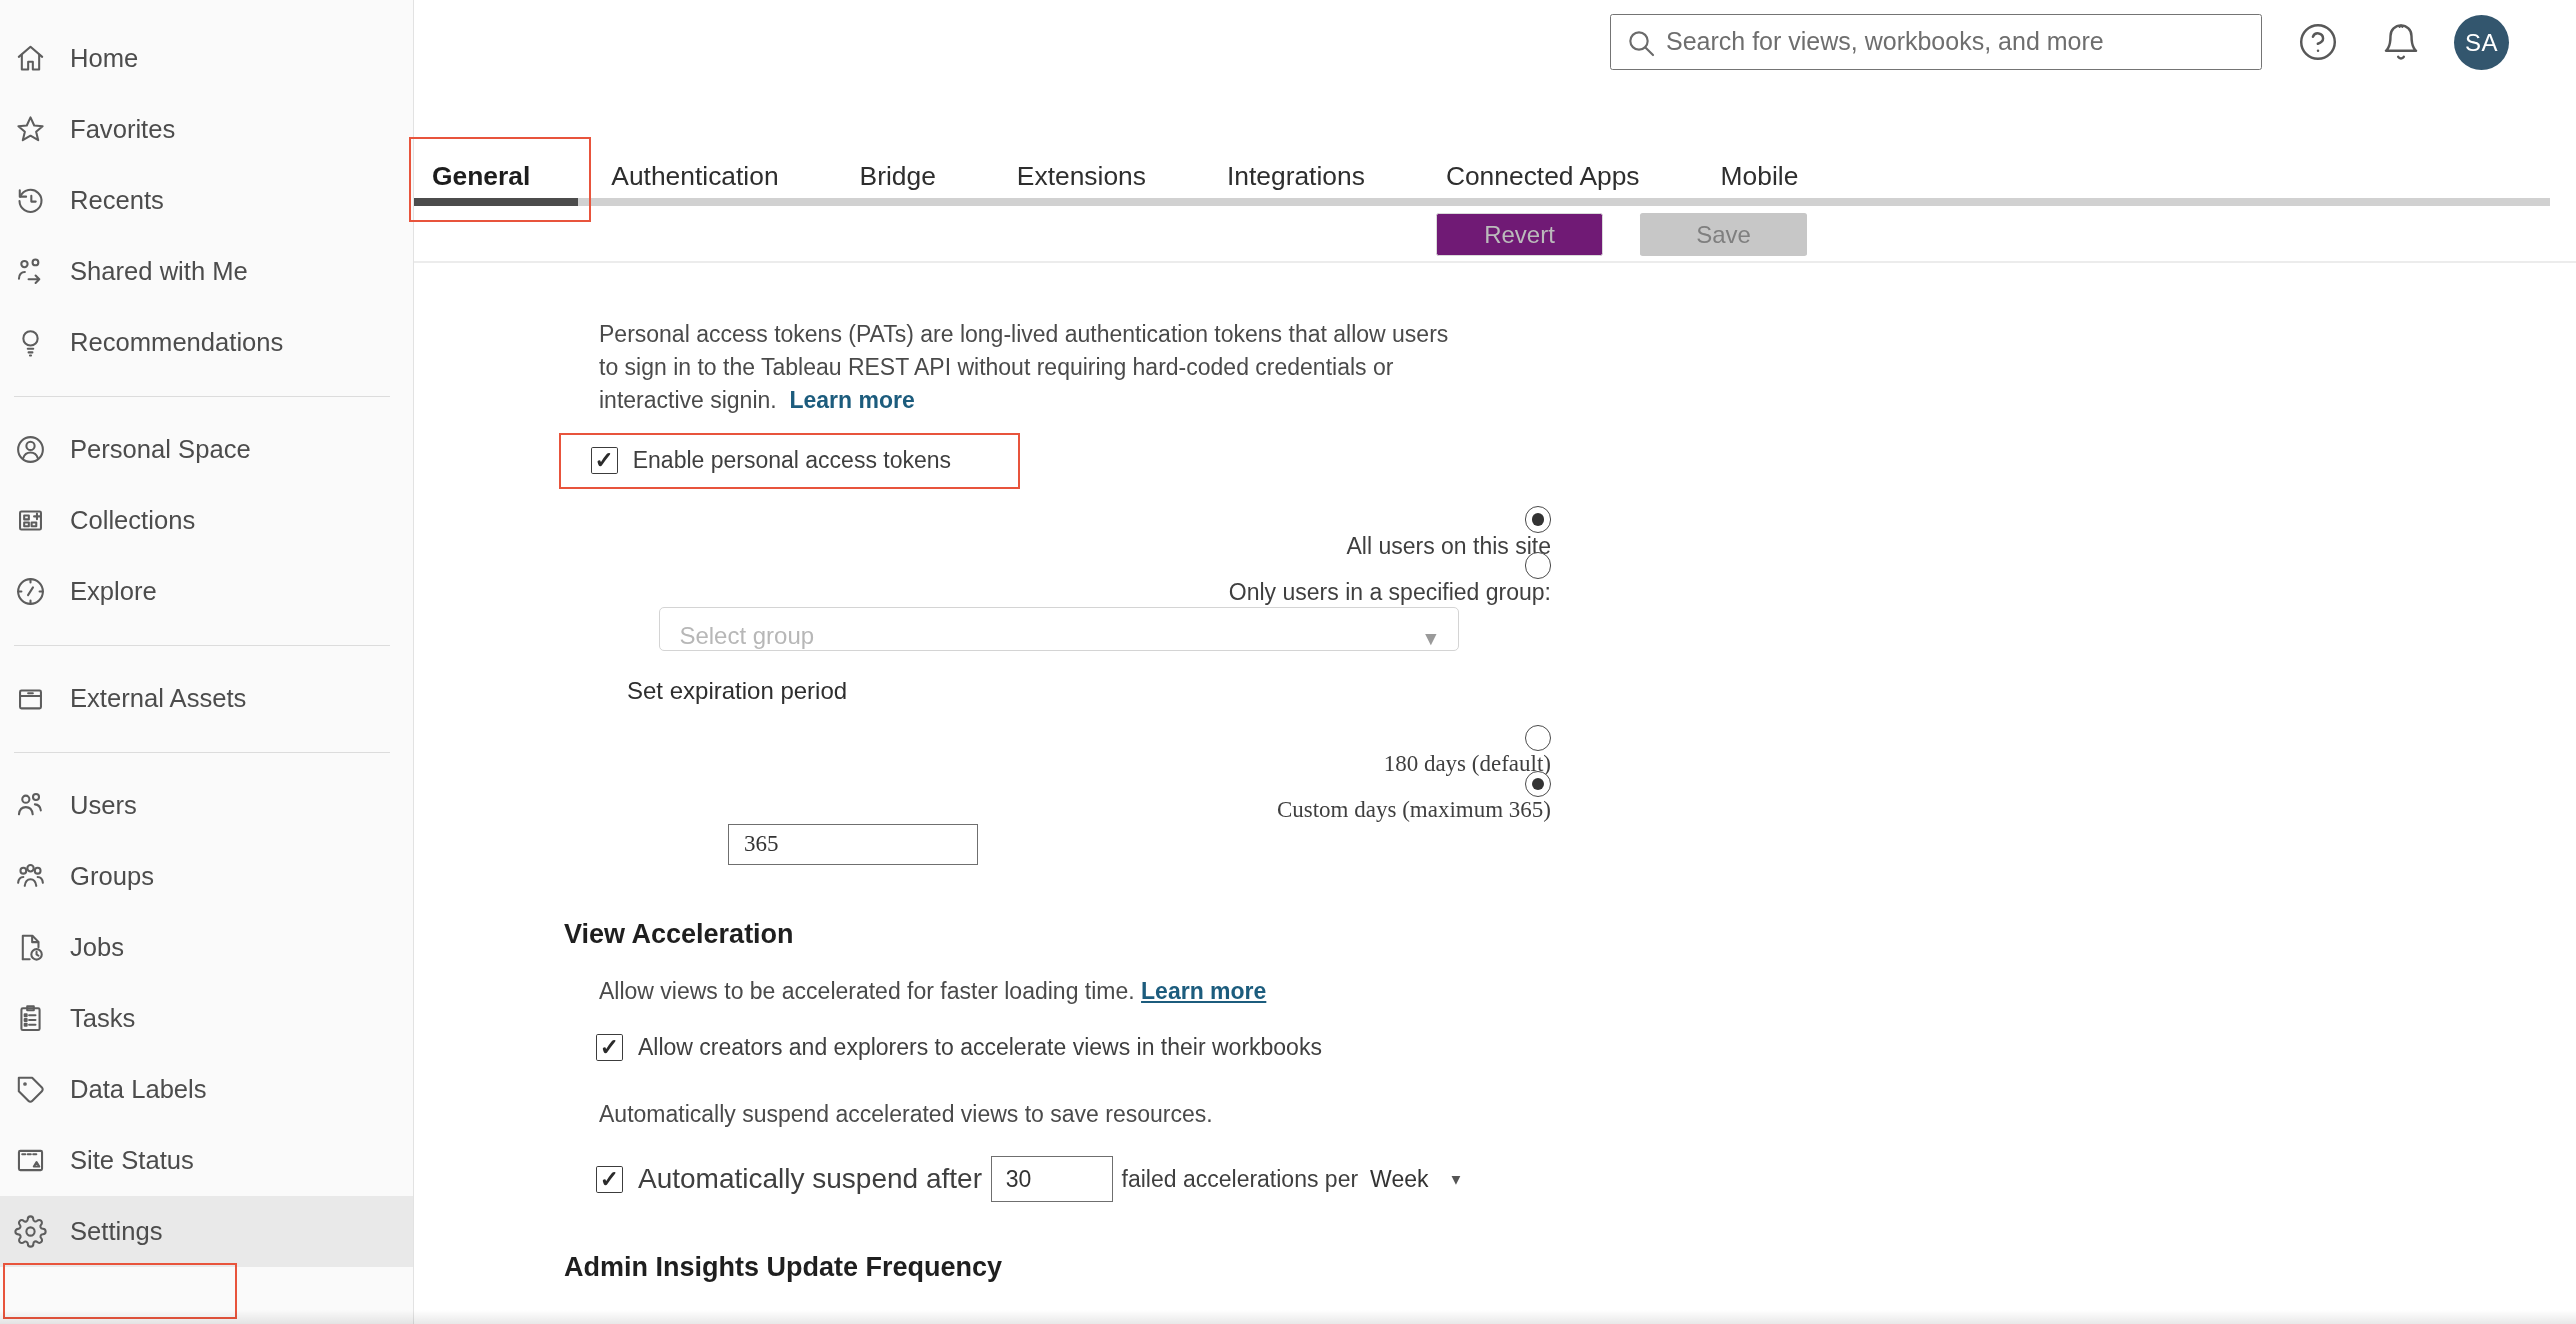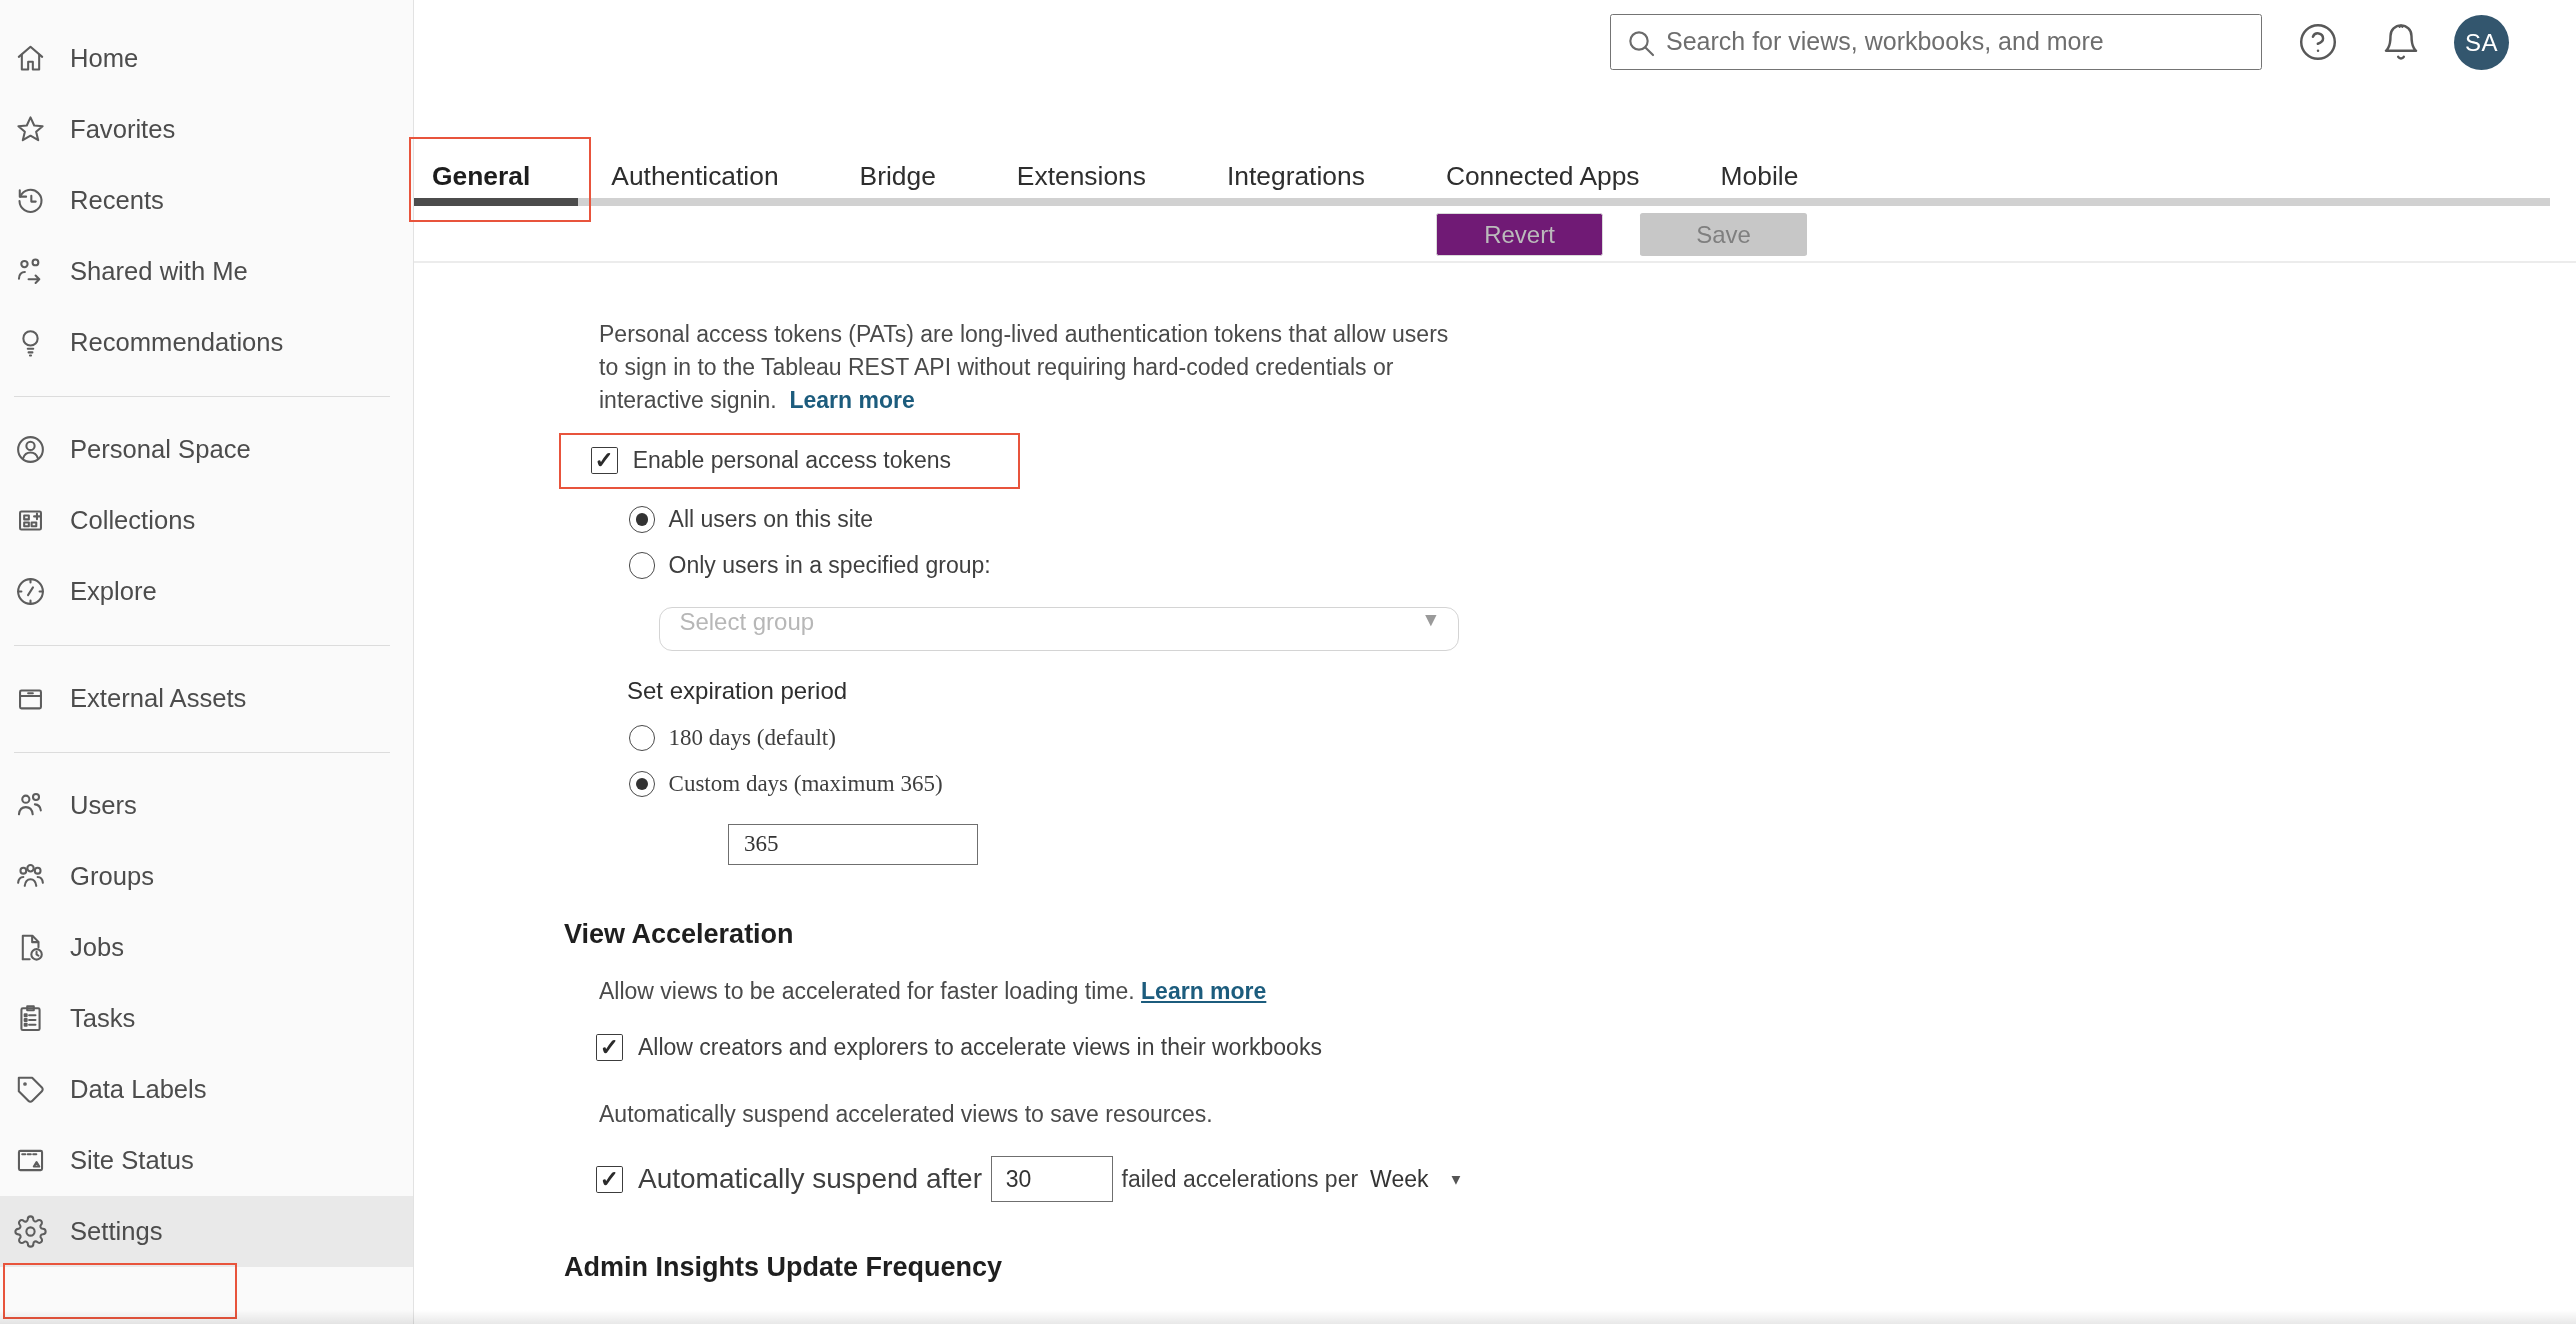--- a/index.html
+++ b/index.html
@@ -65,26 +65,26 @@
 
   .checkbox { width:27px; height:27px; border:1.8px solid #3c3c3c; border-radius:1.8px; background:#fff;
               display:inline-flex; align-items:center; justify-content:center; flex:0 0 27px;
               font-size:23px; font-weight:bold; color:#2b2b2b; line-height:1; cursor:pointer; }
   .cbrow { display:flex; align-items:center; }
   .cbrow .cblabel { margin-left:15px; font-size:23px; color:#3f3f3f; }
 
   .radio { width:26.4px; height:26.4px; border:1.8px solid #4a4a4a; border-radius:50%; background:#fff;
            display:inline-flex; align-items:center; justify-content:center; flex:0 0 26.4px; cursor:pointer; }
   .radio.selected::after { content:""; width:12.3px; height:12.3px; border-radius:50%; background:#333; }
-  .radiorow { display:flex; align-items:flex-start; height:46px; }
+  .radiorow { display:flex; align-items:flex-end; height:46px;flex-direction:column; }
   .radiorow .rlabel { margin-left:13.2px; font-size:23px; color:#3f3f3f; }
 
   .pat-radios { margin:17.6px 0 0 65px; }
   .group-select { margin:8.8px 0 3.5px 30px; width:800px; height:44px; border:1.8px solid #d4d4d4;
-                  border-radius:13px; position:relative; display:flex; align-items:flex-start;
+                  border-radius:5px; position:relative; display:flex; align-items:flex-end;
                   padding-left:19.4px; background:#fff; cursor:default; }
   .group-select .ph { font-size:24px; color:#b7b7b7; }
   .group-select .caret { position:absolute; right:17.6px; color:#9a9a9a; font-size:19.4px; }
 
   .exp-label { margin:26.4px 0 0 63px; font-size:24px; color:#2e2e2e; }
   .exp-radios { margin:19.4px 0 0 65px;font-family:Liberation Serif, serif; }
   .days-input { margin:7px 0 0 99px; width:250px; height:41px; border:1.8px solid #6f6f6f;
                 font-size:23px; color:#333; padding-left:15px; font-family:inherit; outline:none; display:block; }
 
   .va-title { margin-top:53px; }

